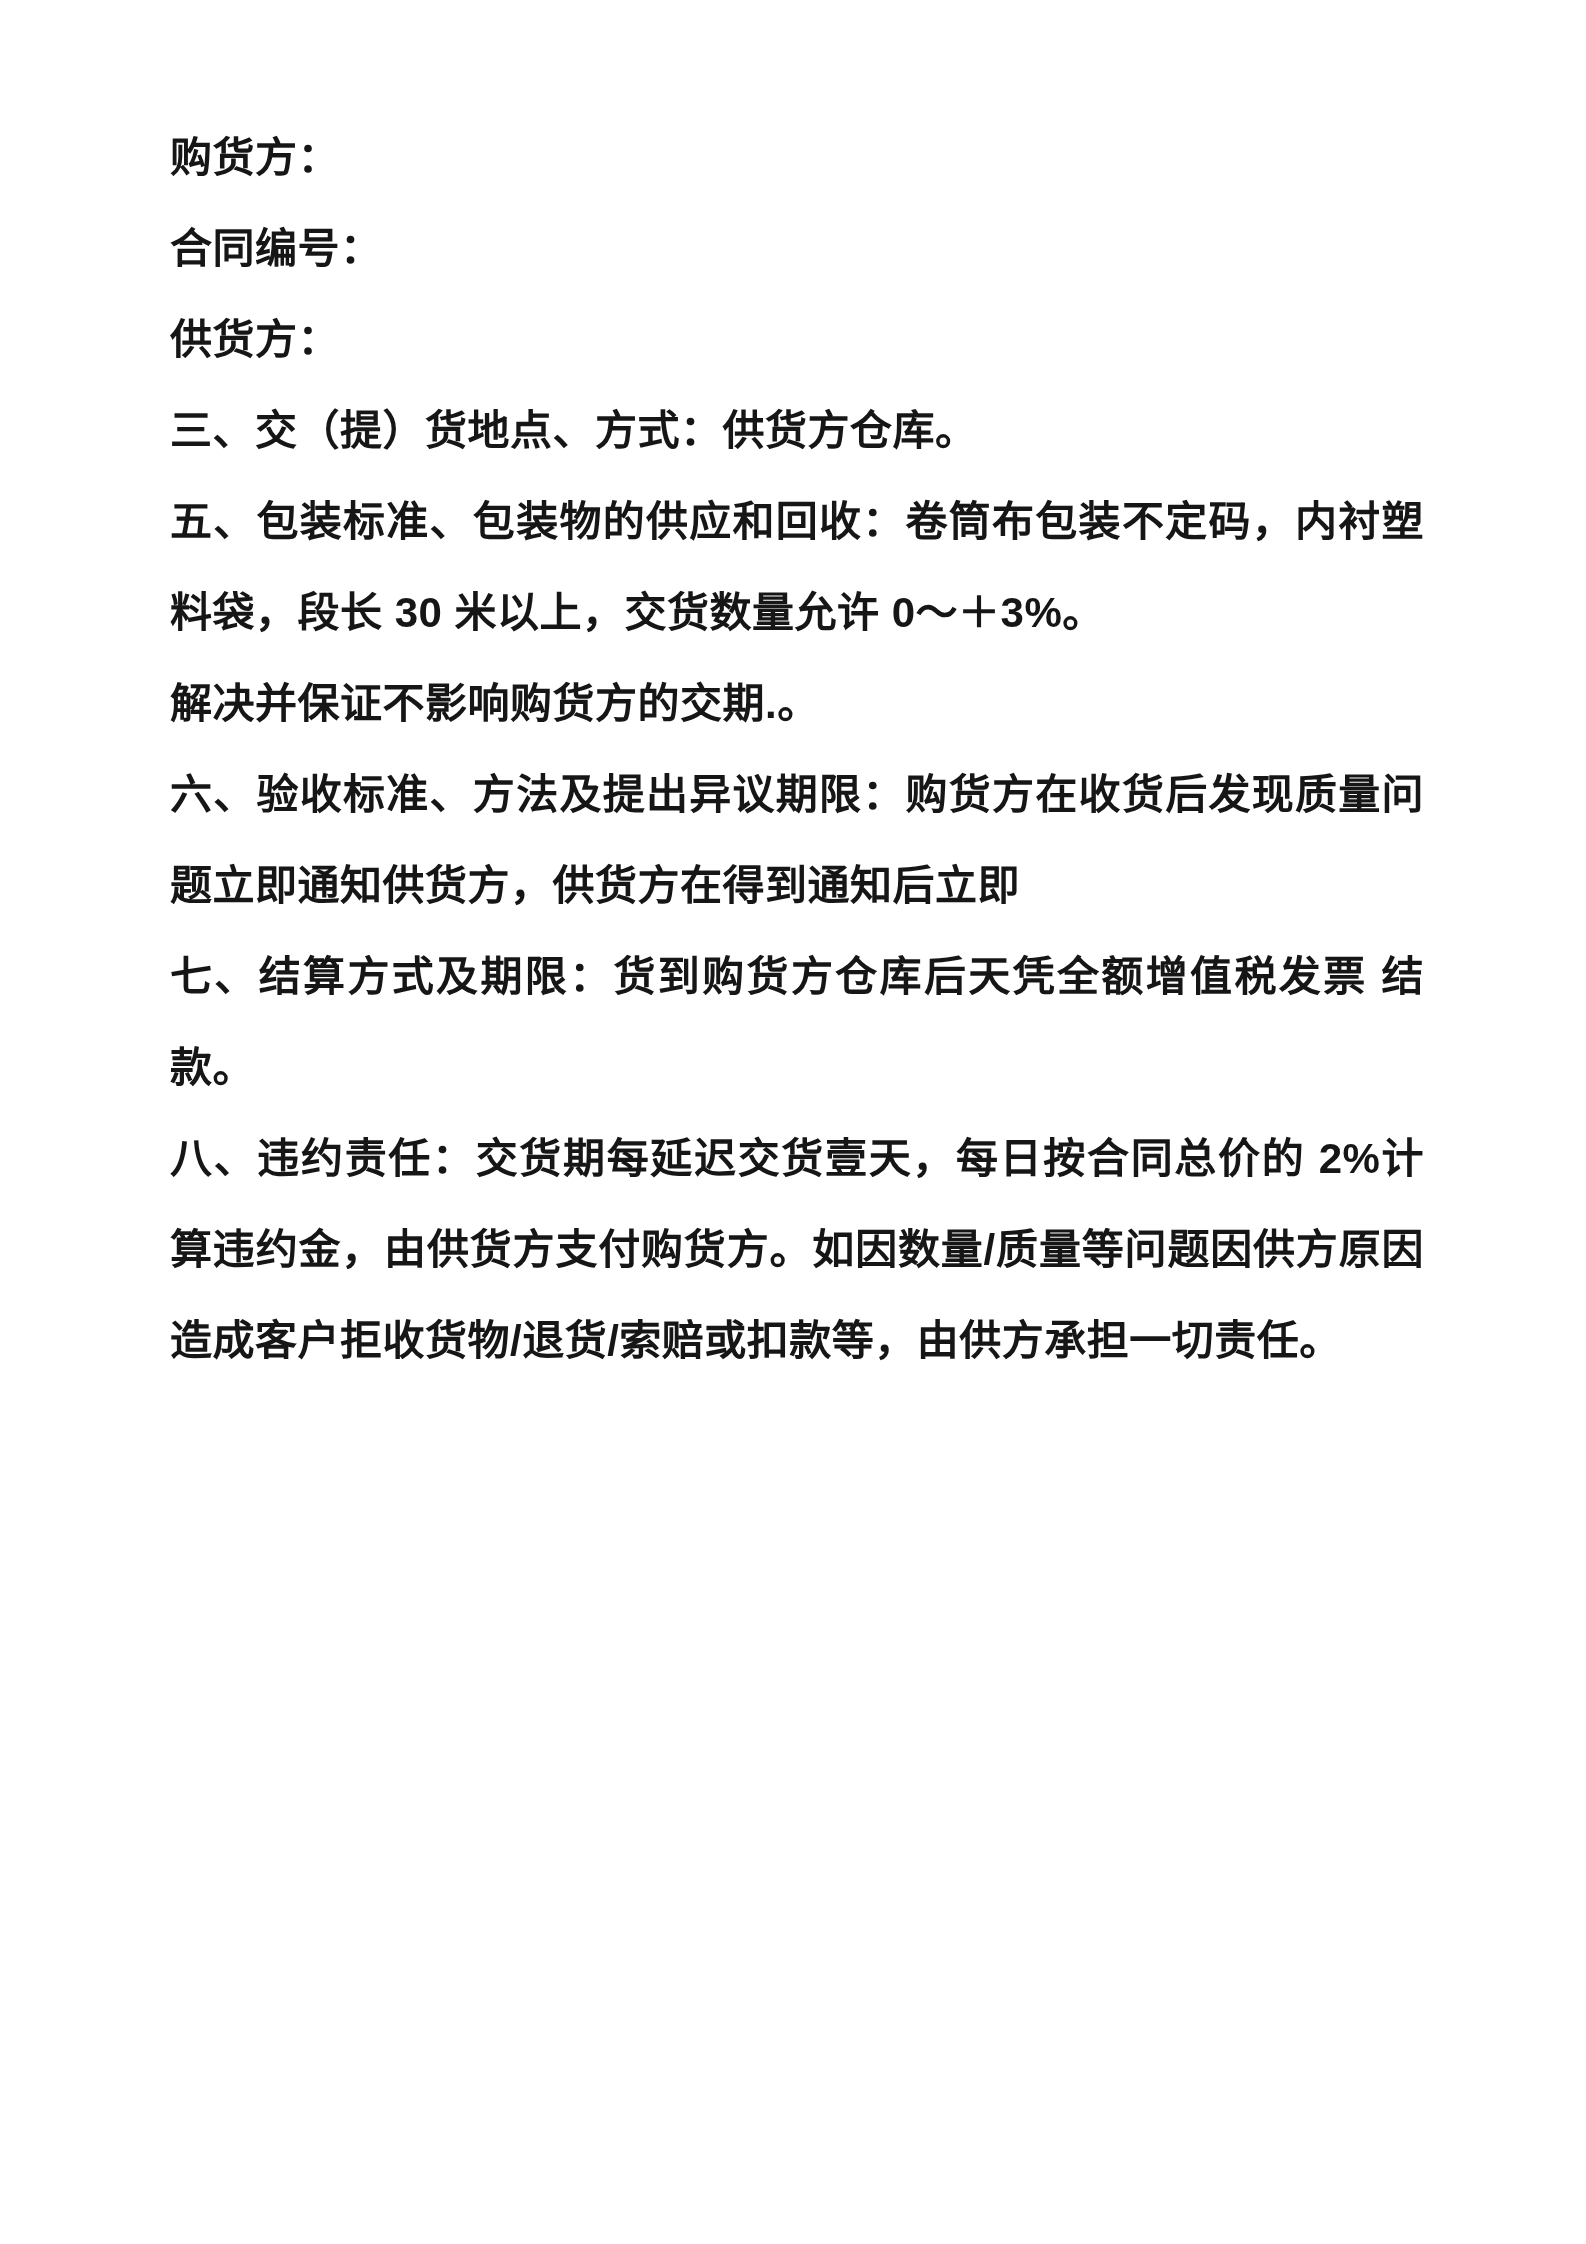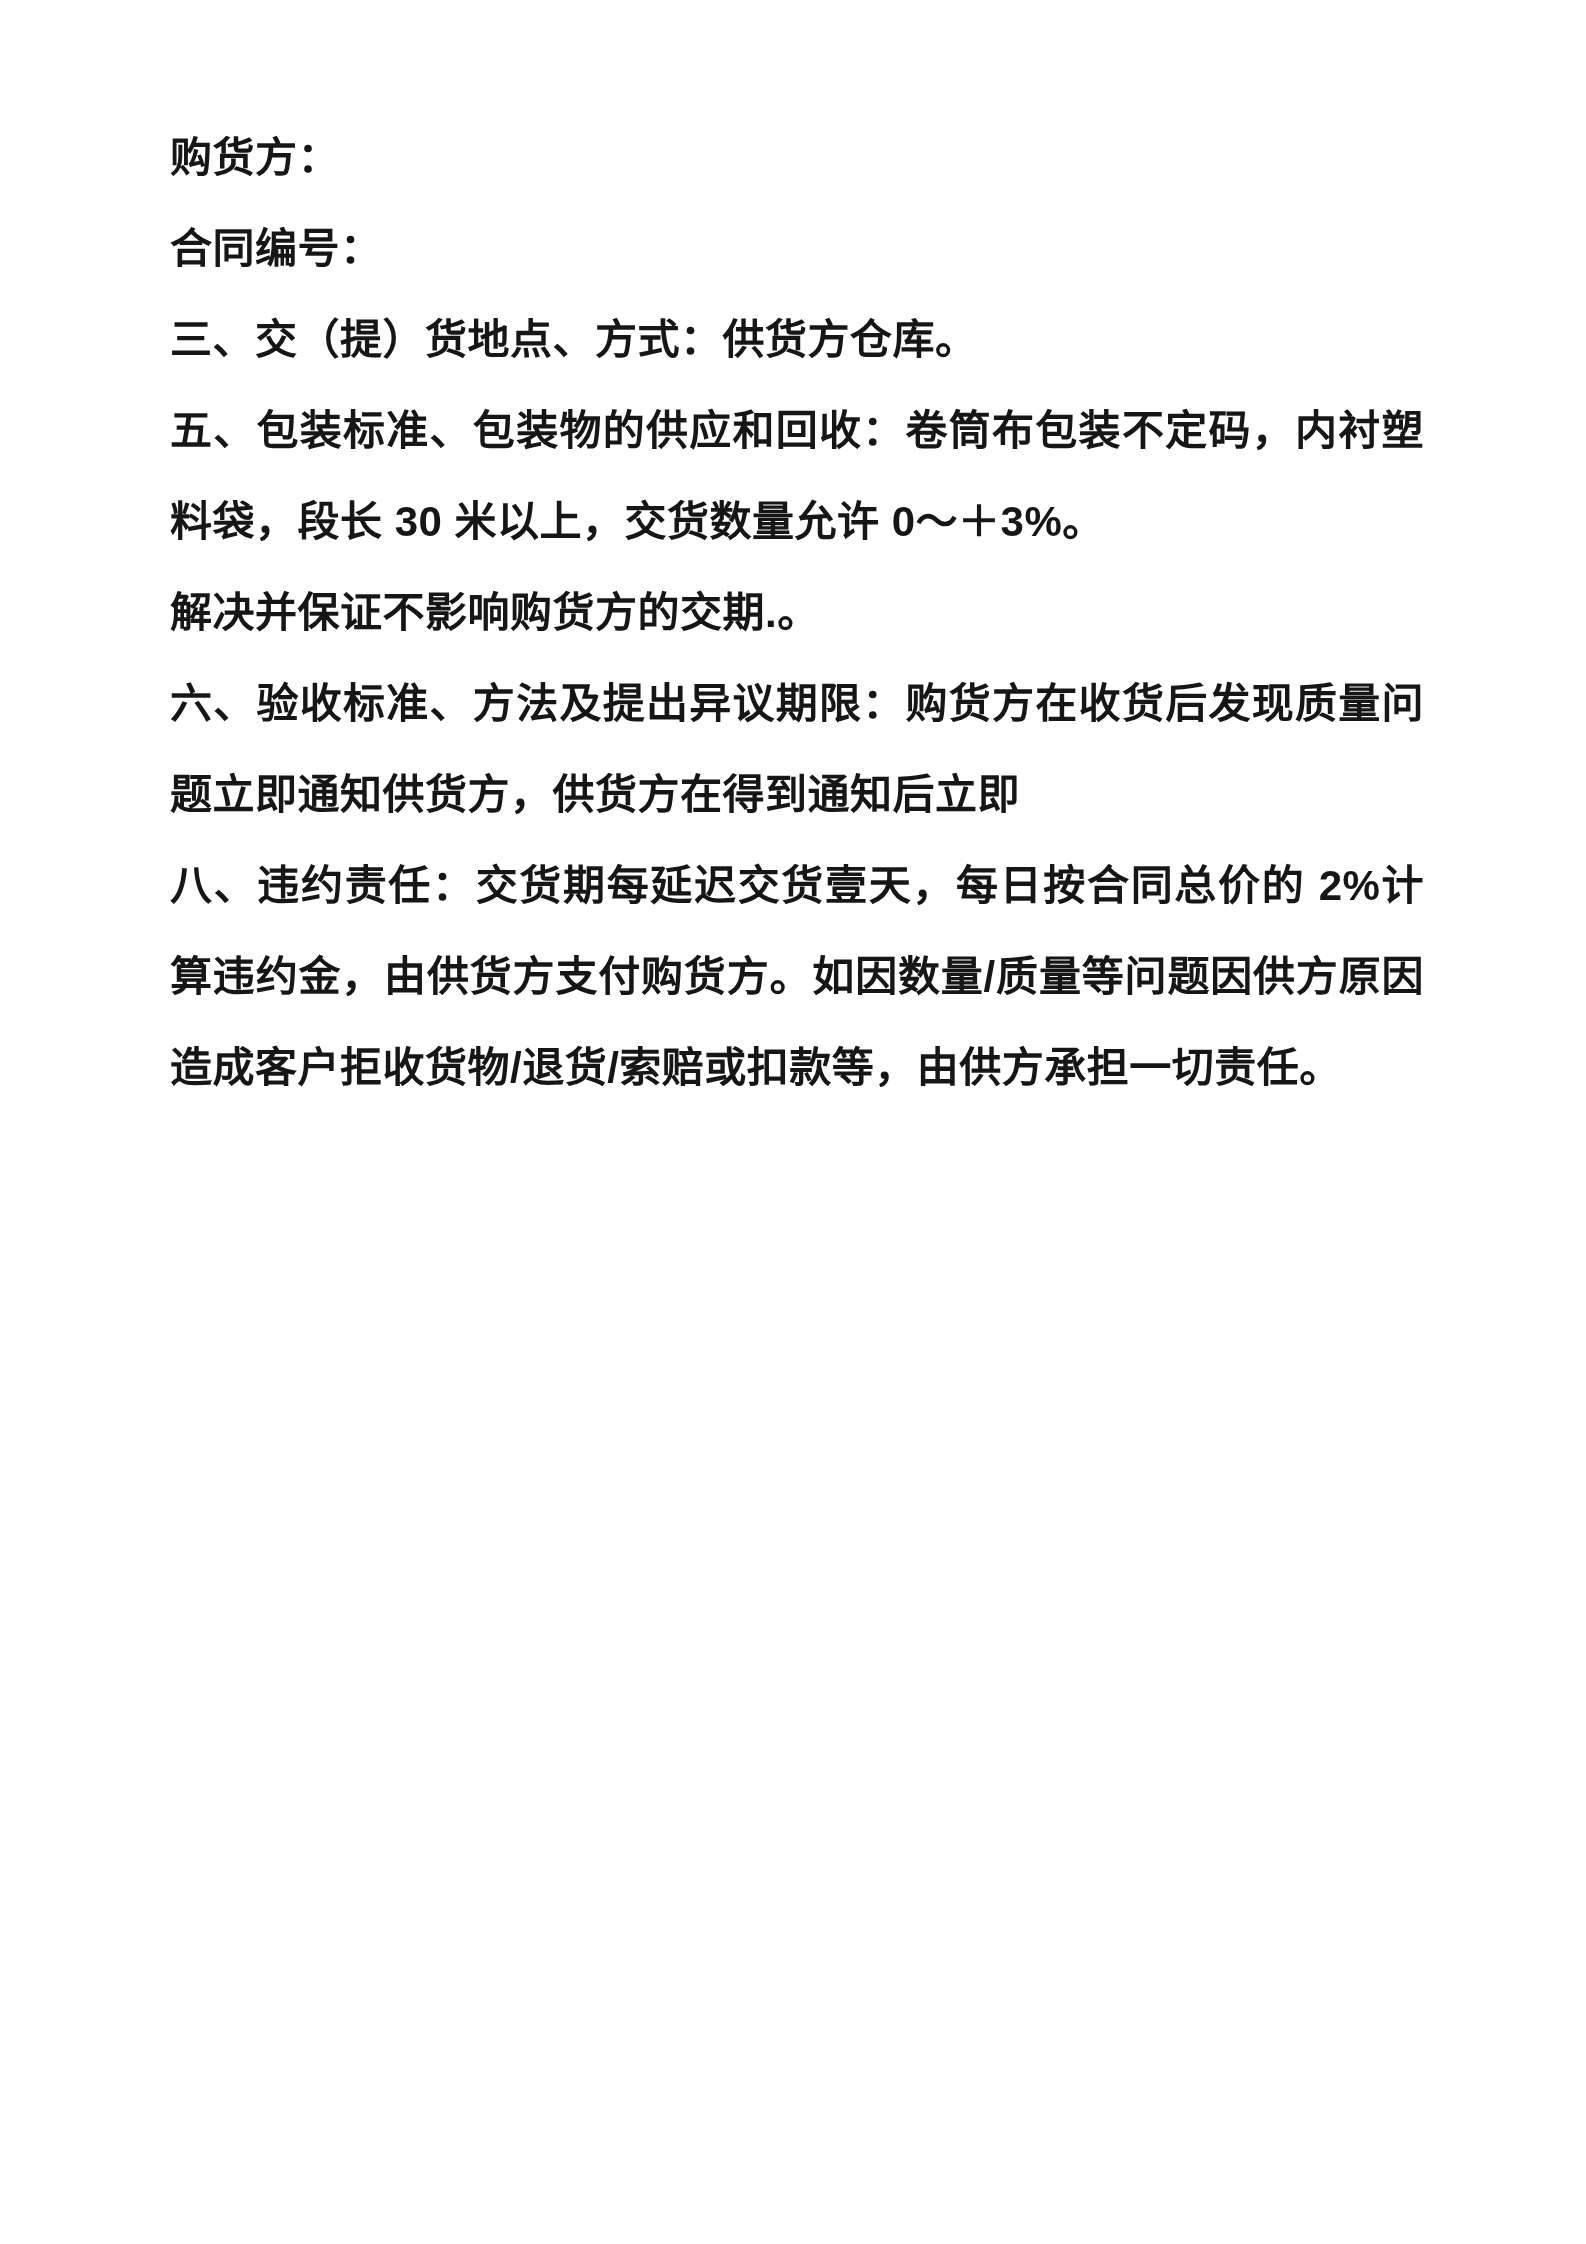--- a/index.html
+++ b/index.html
@@ -35,19 +35,21 @@
     word-break: break-all;
   }
 </style>
 </head>
 <body>
 
 <div class="page">
   <div class="doc-body">
     <p>购货方：</p>
     <p>合同编号：</p>
+    <p>供货方：</p>
     <p>三、交（提）货地点、方式：供货方仓库。</p>
     <p>五、包装标准、包装物的供应和回收：卷筒布包装不定码，内衬塑料袋，段长 30 米以上，交货数量允许 0～＋3%。</p>
     <p>解决并保证不影响购货方的交期.。</p>
     <p>六、验收标准、方法及提出异议期限：购货方在收货后发现质量问题立即通知供货方，供货方在得到通知后立即</p>
+    <p>七、结算方式及期限：货到购货方仓库后天凭全额增值税发票 结款。</p>
     <p>八、违约责任：交货期每延迟交货壹天，每日按合同总价的 2%计算违约金，由供货方支付购货方。如因数量/质量等问题因供方原因造成客户拒收货物/退货/索赔或扣款等，由供方承担一切责任。</p>
   </div>
 </div>
 
 </body></html>

